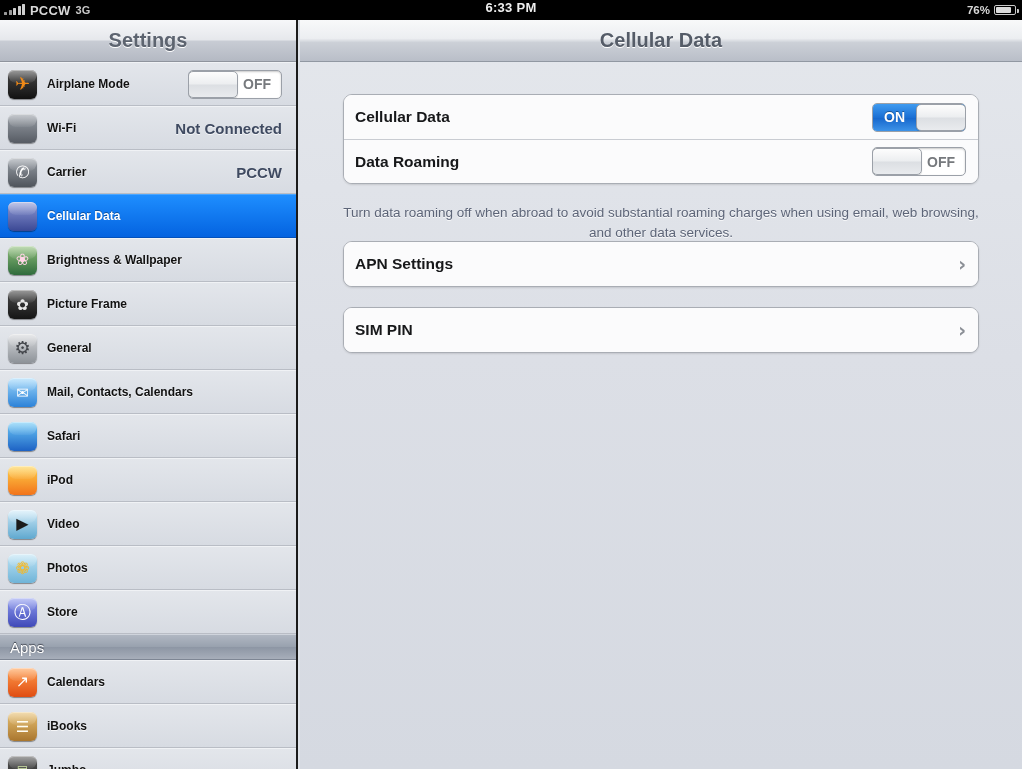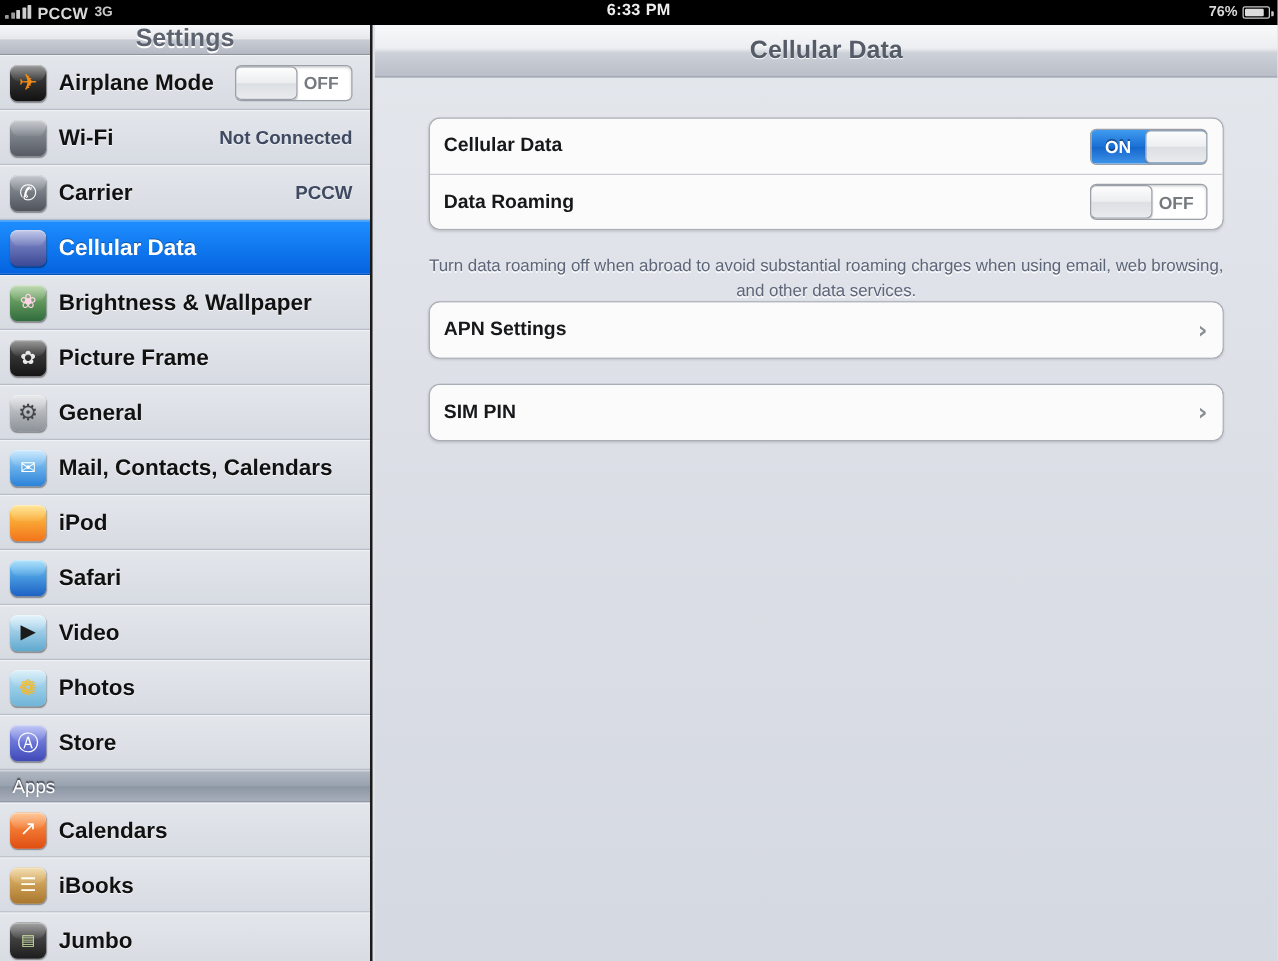--- a/index.html
+++ b/index.html
@@ -42,21 +42,21 @@
   .batt > span { position:absolute; left:1px; top:1px; bottom:1px; width:76%; background:#dcdcdc; border-radius:1px; }
 
   
   .sidebar {
     position:absolute; top:20px; left:0; width:298px; height:749px;
     background:#dadee5;
     border-right:2px solid #1b1b1b;
     overflow:hidden;
   }
   .sb-header {
-    height:24px; width:100%;
+    height:42px; width:100%;
     background:linear-gradient(to bottom,#f6f7f9 0%,#e6e8ec 48%,#c8ccd4 52%,#b4b9c3 100%);
     border-bottom:1px solid #8f949d;
     display:flex; align-items:center; justify-content:center;
   }
   .sb-header-title {
     font-size:20px; font-weight:bold; color:#5d6470;
     text-shadow:0 1px 0 #ffffff;
   }
   .sb-list { width:100%; }
   .sb-row {
@@ -66,21 +66,21 @@
     background:linear-gradient(to bottom,#e3e6eb 0%,#d7dbe2 100%);
     border-bottom:1px solid #b9bdc5;
     border-top:1px solid #f0f2f5;
   }
   .sb-row.selected {
     background:linear-gradient(to bottom,#1e8eff 0%,#0463e0 100%);
     border-bottom:1px solid #0351bb;
     border-top:1px solid #4aa6ff;
   }
   .sb-label {
-    font-size:18px; font-weight:bold; color:#111;
+    font-size:12px; font-weight:bold; color:#111;
     text-shadow:0 1px 0 rgba(255,255,255,0.75);
     margin-left:10px; flex:1; white-space:nowrap;
   }
   .sb-row.selected .sb-label { color:#fff; text-shadow:0 -1px 0 rgba(0,0,0,0.35); }
   .sb-value {
     font-size:15px; font-weight:bold; color:#3f4a61;
     text-shadow:0 1px 0 rgba(255,255,255,0.7);
     white-space:nowrap;
   }
   .sb-group-head {
@@ -285,30 +285,30 @@
         </span>
         <span class="sb-label">General</span>
       </div>
       <div class="sb-row">
         <span class="icon i-mail">
           <span class="ic-glyph">✉</span>
         </span>
         <span class="sb-label">Mail, Contacts, Calendars</span>
       </div>
       <div class="sb-row">
+        <span class="icon i-safari">
+          <span class="ic-glyph"></span>
+        </span>
+        <span class="sb-label">Safari</span>
+      </div>
+      <div class="sb-row">
         <span class="icon i-ipod">
           <span class="ic-glyph"></span>
         </span>
         <span class="sb-label">iPod</span>
-      </div>
-      <div class="sb-row">
-        <span class="icon i-safari">
-          <span class="ic-glyph"></span>
-        </span>
-        <span class="sb-label">Safari</span>
       </div>
       <div class="sb-row">
         <span class="icon i-video">
           <span class="ic-glyph">▶</span>
         </span>
         <span class="sb-label">Video</span>
       </div>
       <div class="sb-row">
         <span class="icon i-photos">
           <span class="ic-glyph">❁</span>

